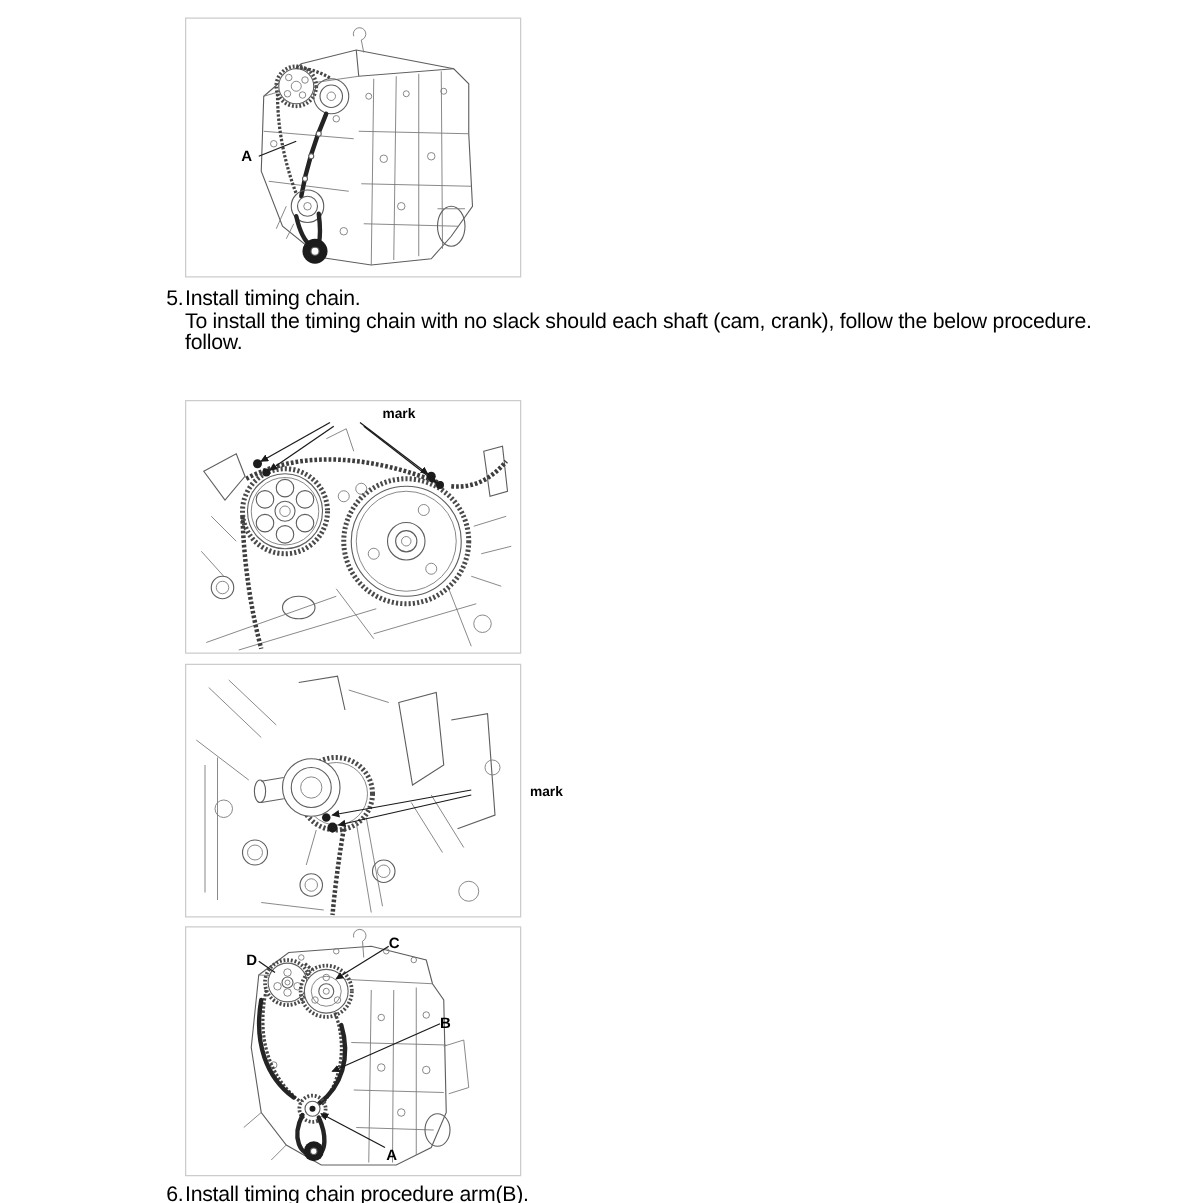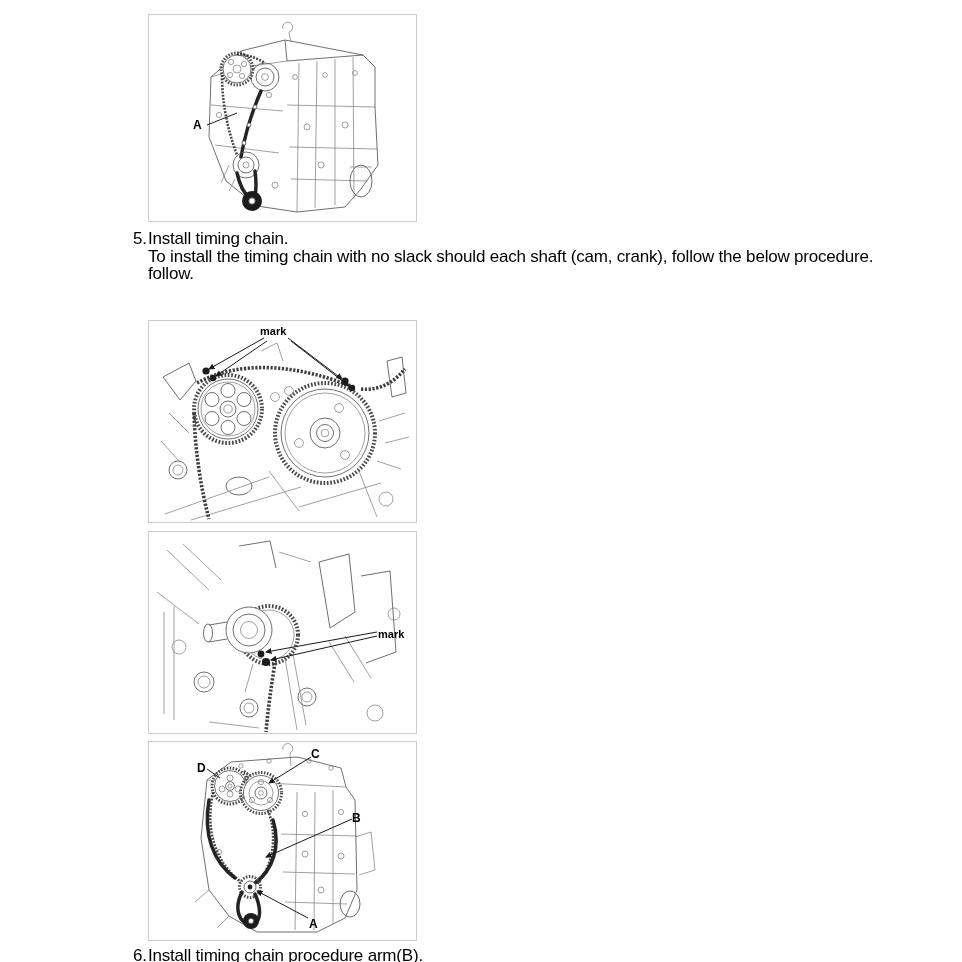--- a/index.html
+++ b/index.html
@@ -2,21 +2,21 @@
 <html><head>
 <meta charset="utf-8">
 <style>
   * { margin:0; padding:0; box-sizing:border-box; }
   html,body { width:962px; height:962px; background:#ffffff; overflow:hidden;
               font-family:"Liberation Sans", sans-serif; color:#000; }
   .figure-box { position:absolute; border:1px solid #cccccc; background:#ffffff; }
   .figure-box svg { display:block; }
   .callout { position:absolute; font-weight:bold; font-size:12px; line-height:12px; color:#000;
              font-family:"Liberation Sans", sans-serif; white-space:nowrap; }
-  .callout.small { font-size:11px; }
+  .callout.small { font-size:11px;margin-left:46px; }
   .step { position:absolute; font-size:17px; line-height:17.5px; letter-spacing:-0.2px; }
   .step-row { white-space:nowrap; }
   .step-num { display:inline-block; width:15px; }
   .step-body { padding-left:15px; white-space:nowrap; }
   
   .ln   { stroke:#5f5f5f; fill:none; stroke-width:0.9; }
   .ln2  { stroke:#787878; fill:none; stroke-width:0.7; }
   .teeth{ stroke:#4a4a4a; fill:none; stroke-width:4; stroke-dasharray:1.7 1.7; }
   .teeth-sm{ stroke:#4a4a4a; fill:none; stroke-width:3; stroke-dasharray:1.5 1.5; }
   .chain{ stroke:#3d3d3d; fill:none; stroke-width:3.6; stroke-dasharray:2.2 1.6; }

